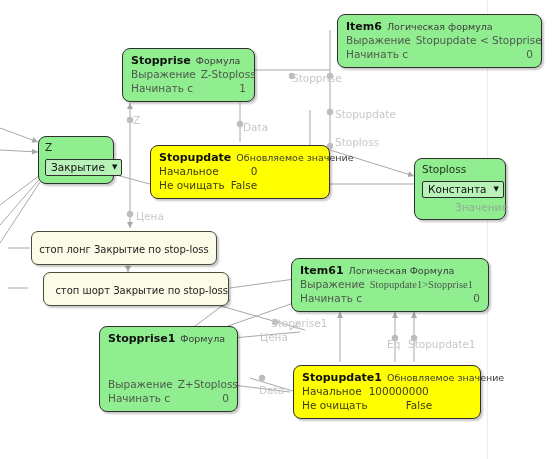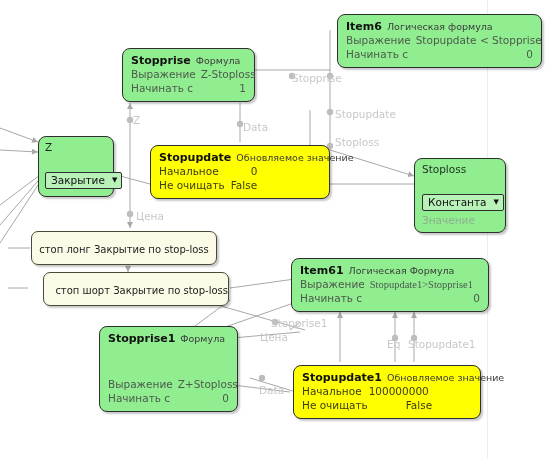--- a/index.html
+++ b/index.html
@@ -101,38 +101,39 @@
   .combo {
     display: inline-flex;
     align-items: center;
     justify-content: space-between;
     box-sizing: border-box;
     background: #b9f2b9;
     border: 1px solid #2f2f2f;
     border-radius: 2px;
     height: 17px;
     padding: 0 4px 0 5px;
-    margin-top: 18px;
+    margin-top: 5px;
     font-size: 10.5px;
     color: #101010;
     min-width: 78px;
   }
   .combo .caret {
     margin-left: 7px;
     font-size: 7px;
     line-height: 1;
     color: #111;
   }
   .field-label {
     font-size: 10.5px;
     color: #1d2d1d;
   }
   .dim-label {
     font-size: 10.5px;
     color: #8fae8f;
+    margin-left: 33px;
   }
   .edge-label {
     position: absolute;
     font-size: 10.5px;
     color: #c8c8c8;
     white-space: nowrap;
     pointer-events: none;
   }
   .scroll-hint {
     position: absolute;

